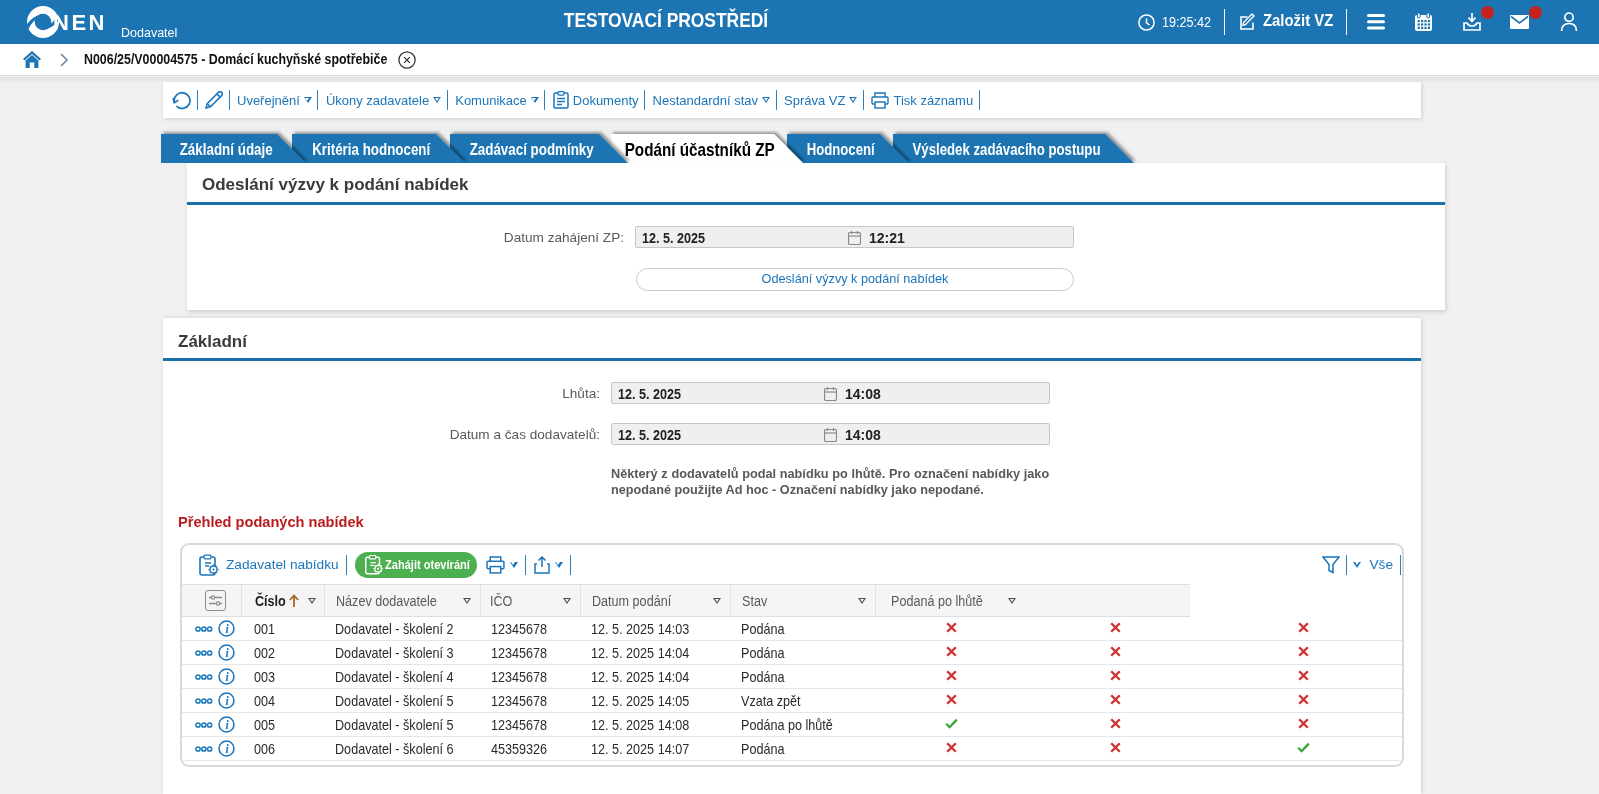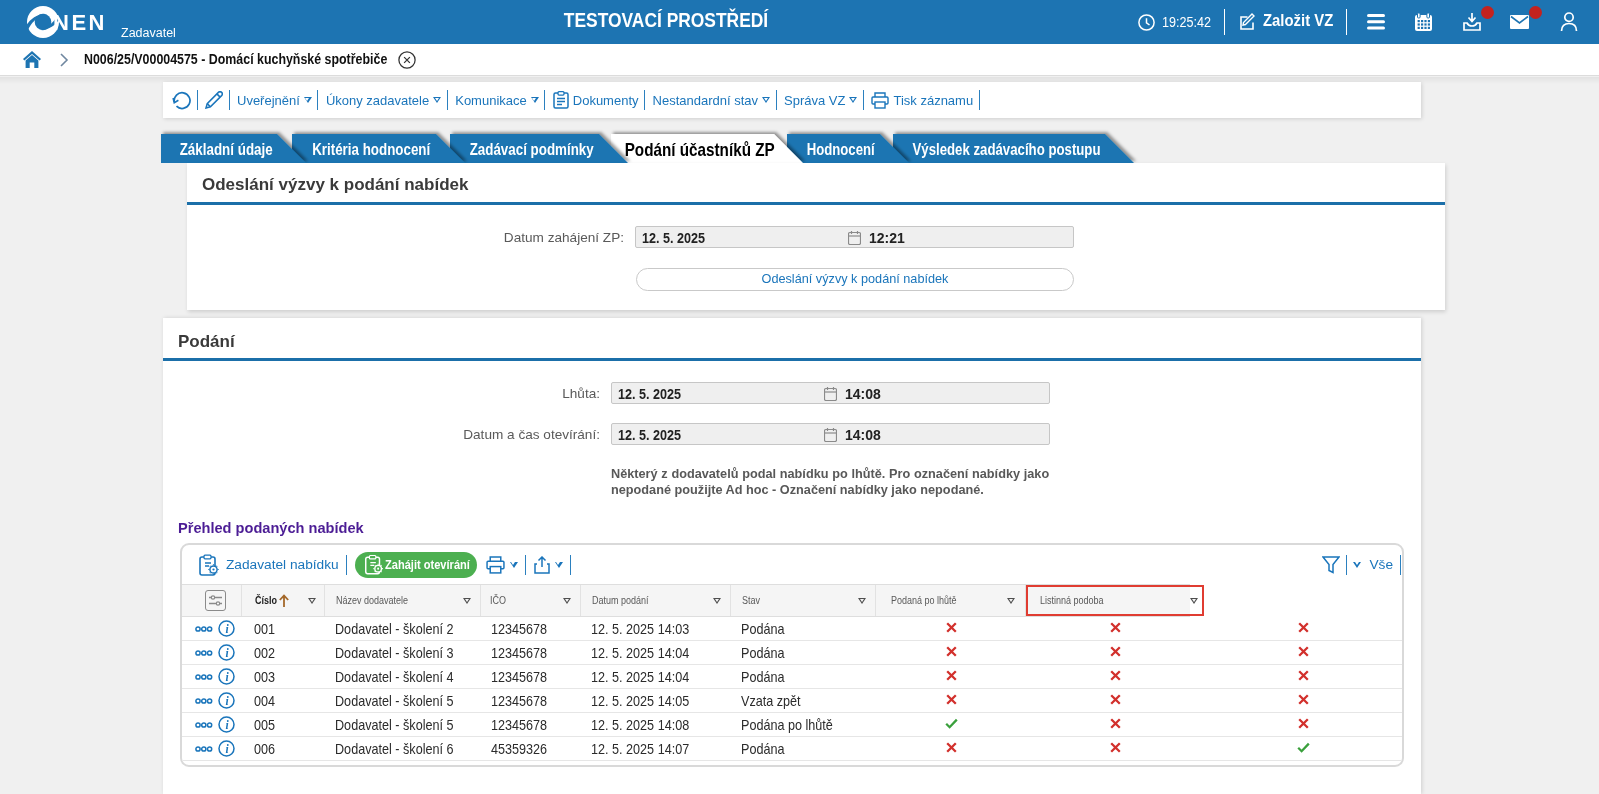--- a/index.html
+++ b/index.html
@@ -35,41 +35,41 @@
   .flabel { position:absolute; font-size:13.6px; color:#5a5a5a; text-align:left; right:821px; white-space:nowrap; }
   .finput { position:absolute; left:448px; width:439px; height:22px; background:#efefef; border:1px solid #c6c6c6; border-radius:2px; font-size:14px; font-weight:bold; color:#222; }
   .finput .d { position:absolute; left:6px; top:3px; transform:scaleX(0.9); transform-origin:0 50%; }
   .finput .t { position:absolute; left:212px; top:3px; display:flex; align-items:center; gap:8px; }
   .btn-line { position:absolute; left:448px; width:438px; height:23px; border:1px solid #c9c9c9; border-radius:12px; background:#fff; color:#1a75bb; font-size:12.7px; text-align:center; line-height:21px; }
   
   #tbl { position:absolute; left:180px; top:543px; width:1224px; height:224px; border:2px solid #d9d9d9; border-radius:9px; background:#fff; overflow:hidden; }
   #tbl-toolbar { position:absolute; left:0; top:0; width:100%; height:39px; display:flex; align-items:center; font-size:13.7px; color:#1a75bb; padding-left:15px; }
   #tbl-toolbar .sep { width:1px; height:20px; background:#2b80bf; margin:0 8px 0 7px; flex:none; }
   .greenbtn { background:#4caf50; color:#fff; height:26px; border-radius:13px; display:flex; align-items:center; padding:0 7px 0 8px; gap:0; font-size:13.5px; font-weight:bold; }
-  .thead { position:absolute; left:0; top:39px; width:1008px; height:33px; background:#f5f5f5; border-top:1px solid #dedede; border-bottom:1px solid #dedede; display:grid; grid-template-columns:60px 83px 156px 100px 150px 145px 150px 178px 198px; font-size:10px; color:#595959; }
+  .thead { position:absolute; left:0; top:39px; width:1008px; height:33px; background:#f5f5f5; border-top:1px solid #dedede; border-bottom:1px solid #dedede; display:grid; grid-template-columns:60px 83px 156px 100px 150px 145px 150px 178px 198px; font-size:14px; color:#595959; }
   .thead > div { position:relative; border-right:1px solid #e2e2e2; display:flex; align-items:center; padding-left:11px; }
   .thead > div:last-child { border-right:none; }
   .trow { position:absolute; left:0; width:1220px; height:24px; border-bottom:1px solid #e6e6e6; display:grid; grid-template-columns:60px 83px 156px 100px 150px 145px 150px 178px 198px; font-size:14.5px; color:#2b2b2b; align-items:center; }
   .trow > div { padding-left:11px; }
   .trow .c { padding-left:0; text-align:center; font-weight:bold; font-size:13px; }
   .tri2 { display:inline-block; width:0; height:0; border-left:4.5px solid transparent; border-right:4.5px solid transparent; border-top:6px solid #4f4f4f; position:relative; }
   .tri2:after { content:""; position:absolute; left:-2.5px; top:-5.5px; width:0; height:0; border-left:2.5px solid transparent; border-right:2.5px solid transparent; border-top:3.5px solid #f5f5f5; }
 </style>
 </head>
 <body>
 
 <div id="hdr">
   <svg class="abs" style="left:26px;top:5px" width="34" height="34" viewBox="0 0 34 34">
     <circle cx="17" cy="17" r="16" fill="#fff"></circle>
     <circle cx="17" cy="17" r="8.3" fill="#1d74b2"></circle>
     <path d="M-0.5 21.5 C4.5 13.5 10.5 9.5 18.5 8.7 L16 10.9 C10.5 12.7 5.5 17.5 1.8 25.2 Z" fill="#1d74b2"></path>
     <path d="M34.5 12.5 C29.5 20.5 23.5 24.5 15.5 25.3 L18 23.1 C23.5 21.3 28.5 16.5 32.2 8.8 Z" fill="#1d74b2"></path>
   </svg>
   <div class="abs" style="left:53px;top:10px;color:#fff;font-size:22px;font-weight:bold;letter-spacing:2.5px;">NEN</div>
-  <div class="abs" style="left:121px;top:26px;color:#fff;font-size:12.5px;">Zadavatel</div>
+  <div class="abs" style="left:121px;top:26px;color:#fff;font-size:12.5px;">Dodavatel</div>
   <div class="title">TESTOVACÍ PROSTŘEDÍ</div>
 
   <svg class="abs" style="left:1138px;top:14px" width="17" height="17" viewBox="0 0 17 17">
     <circle cx="8.5" cy="8.5" r="7.6" fill="none" stroke="#fff" stroke-width="1.5"></circle>
     <path d="M8.5 4.2 V8.8 L11.5 11" fill="none" stroke="#fff" stroke-width="1.5"></path>
   </svg>
   <div class="abs wtxt" style="left:1162px;top:14px;font-size:14.5px;transform:scaleX(0.87);transform-origin:0 50%;">19:25:42</div>
   <div class="vdiv" style="left:1224px;"></div>
 
   <svg class="abs" style="left:1239px;top:13px" width="18" height="18" viewBox="0 0 18 18">
@@ -217,42 +217,42 @@
     <div class="t"><svg width="13" height="14" viewBox="0 0 13 14">
           <rect x="0.5" y="1.5" width="12" height="12" rx="1.5" fill="none" stroke="#8a8a8a" stroke-width="1.2"></rect>
           <path d="M0.5 5 H12.5" stroke="#8a8a8a" stroke-width="1.2"></path>
           <path d="M3.5 0 V3 M9.5 0 V3" stroke="#8a8a8a" stroke-width="1.2"></path>
         </svg>12:21</div>
   </div>
   <div class="btn-line" style="top:105px;left:449px;">Odeslání výzvy k podání nabídek</div>
 </div>
 
 <div class="card" id="card3">
-  <div class="sechead" style="top:14px">Podání</div>
+  <div class="sechead" style="top:14px">Základní</div>
   <div class="blurule" style="top:40px"></div>
   <div class="flabel" style="top:68px;">Lhůta:</div>
   <div class="finput" style="top:64px;left:448px;">
     <div class="d">12. 5. 2025</div>
     <div class="t"><svg width="13" height="14" viewBox="0 0 13 14">
           <rect x="0.5" y="1.5" width="12" height="12" rx="1.5" fill="none" stroke="#8a8a8a" stroke-width="1.2"></rect>
           <path d="M0.5 5 H12.5" stroke="#8a8a8a" stroke-width="1.2"></path>
           <path d="M3.5 0 V3 M9.5 0 V3" stroke="#8a8a8a" stroke-width="1.2"></path>
         </svg>14:08</div>
   </div>
-  <div class="flabel" style="top:109px;">Datum a čas otevírání:</div>
+  <div class="flabel" style="top:109px;">Datum a čas dodavatelů:</div>
   <div class="finput" style="top:105px;left:448px;">
     <div class="d">12. 5. 2025</div>
     <div class="t"><svg width="13" height="14" viewBox="0 0 13 14">
           <rect x="0.5" y="1.5" width="12" height="12" rx="1.5" fill="none" stroke="#8a8a8a" stroke-width="1.2"></rect>
           <path d="M0.5 5 H12.5" stroke="#8a8a8a" stroke-width="1.2"></path>
           <path d="M3.5 0 V3 M9.5 0 V3" stroke="#8a8a8a" stroke-width="1.2"></path>
         </svg>14:08</div>
   </div>
   <div class="abs" style="left:448px;top:148px;width:455px;font-size:13.2px;font-weight:bold;color:#585858;text-align:justify;line-height:15.7px;transform:scaleX(0.963);transform-origin:0 0;">Některý z dodavatelů podal nabídku po lhůtě. Pro označení nabídky jako nepodané použijte Ad hoc - Označení nabídky jako nepodané.</div>
-  <div class="abs" style="left:15px;top:202px;font-size:14.6px;font-weight:bold;color:#4c1d95;">Přehled podaných nabídek</div>
+  <div class="abs" style="left:15px;top:196px;font-size:14.6px;font-weight:bold;color:#b91c1c;">Přehled podaných nabídek</div>
 </div>
 
 <div id="tbl">
   <div id="tbl-toolbar">
     <svg width="24" height="22" viewBox="0 0 24 22">
         <rect x="3" y="3" width="15" height="18" rx="2" fill="none" stroke="#1a75bb" stroke-width="1.6"></rect>
         <rect x="7" y="1.2" width="7" height="3.6" rx="1" fill="#fff" stroke="#1a75bb" stroke-width="1.3"></rect>
         <path d="M8 9 H14 M8 12 H12" stroke="#1a75bb" stroke-width="1.3"></path>
         <circle cx="16.5" cy="15.5" r="3.6" fill="#fff" stroke="#1a75bb" stroke-width="1.5"></circle>
         <circle cx="16.5" cy="15.5" r="1.1" fill="#1a75bb"></circle>
@@ -324,24 +324,20 @@
         <span class="tri2" style="position:absolute;right:9px;top:13px"></span>
       </div>
     <div>
         <span class="sq9">Stav</span>
         <span class="tri2" style="position:absolute;right:9px;top:13px"></span>
       </div>
     <div style="padding-left:15px">
         <span class="sq9">Podaná po lhůtě</span>
         <span class="tri2" style="position:absolute;right:10px;top:13px"></span>
       </div>
-    <div style="padding-left:14px;box-shadow:inset 0 0 0 2px #e03c31;">
-        <span class="sq9">Listinná podoba</span>
-        <span class="tri2" style="position:absolute;right:6px;top:13px"></span>
-      </div>
   </div>
   <div class="trow" style="top:72px">
     <div style="padding-left:0;display:flex;align-items:center;">
       <svg style="margin-left:13px" width="18" height="8" viewBox="0 0 18 8">
           <circle cx="3" cy="4" r="2.1" fill="none" stroke="#1a75bb" stroke-width="1.5"></circle>
           <circle cx="8.8" cy="4" r="2.1" fill="none" stroke="#1a75bb" stroke-width="1.5"></circle>
           <circle cx="14.6" cy="4" r="2.1" fill="none" stroke="#1a75bb" stroke-width="1.5"></circle>
         </svg>
       <svg style="margin-left:5px" width="17" height="17" viewBox="0 0 17 17">
           <circle cx="8.5" cy="8.5" r="7.5" fill="none" stroke="#1a75bb" stroke-width="1.5"></circle>

